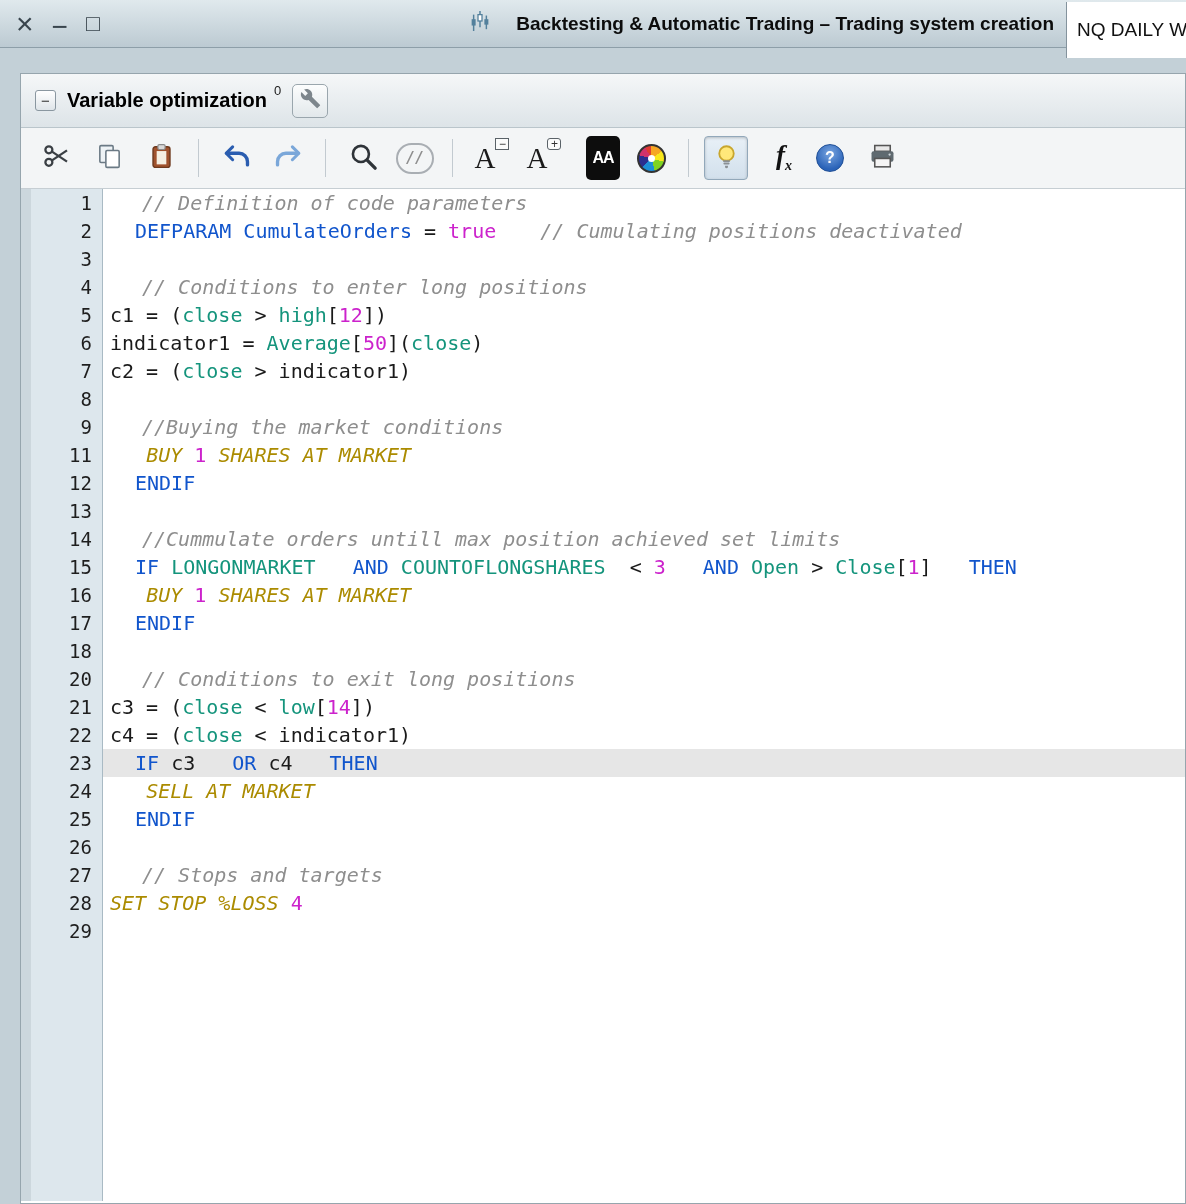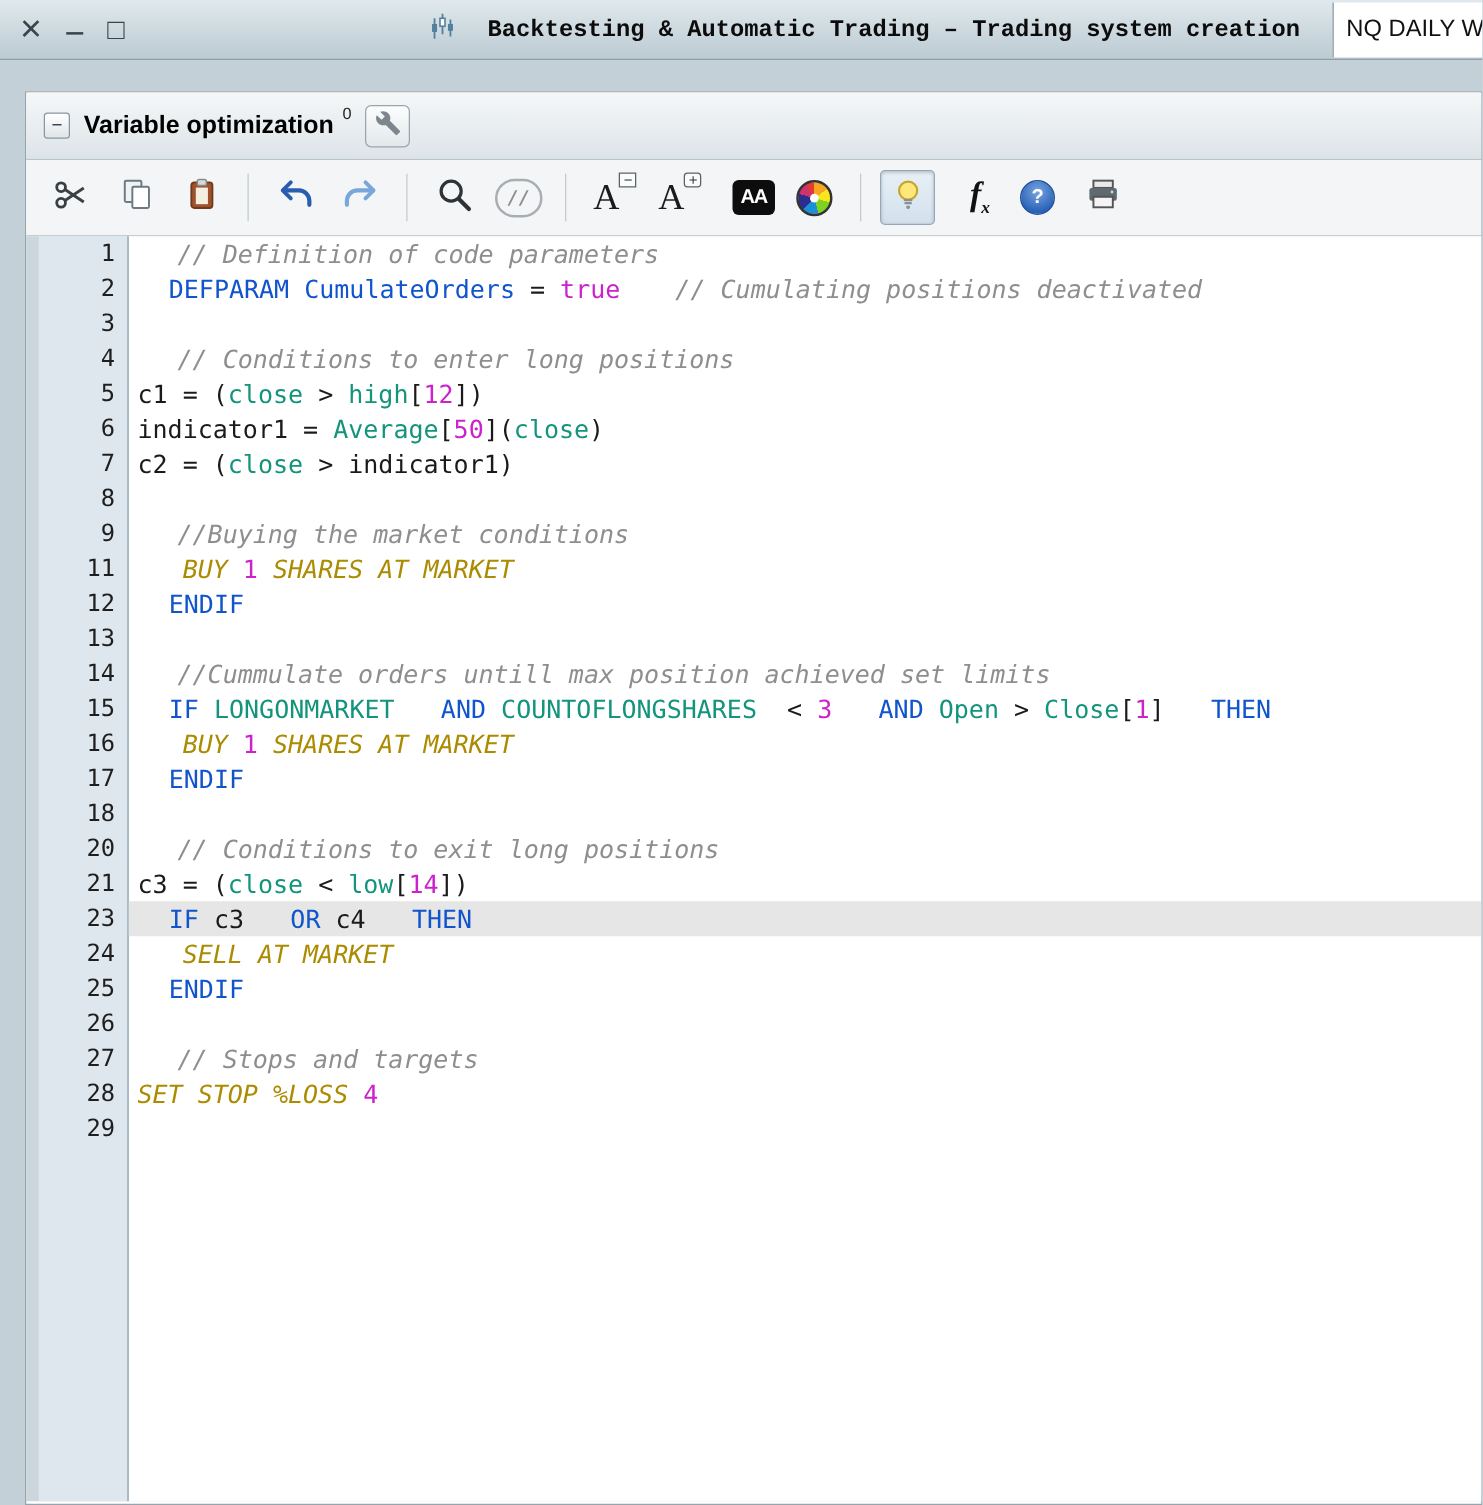--- a/index.html
+++ b/index.html
@@ -5,22 +5,22 @@
   * { margin:0; padding:0; box-sizing:border-box; }
   html,body { width:1186px; height:1204px; overflow:hidden; }
   body { background:#c3d0d7; font-family:"Liberation Sans", sans-serif; }
 
   
   .titlebar { height:48px; background:linear-gradient(#e0e9ed,#bccad2); border-bottom:1px solid #8d9ea8; display:flex; align-items:center; position:relative; }
   .win-controls { display:flex; gap:18px; padding-left:16px; width:120px; color:#39454d; align-items:center; }
   .win-controls .ctl-x { font-size:30px; line-height:1; font-weight:400; }
   .win-controls .ctl-min { font-size:28px; line-height:1; margin-top:6px; }
   .win-controls .ctl-max { font-size:23px; line-height:1; }
-  .title-center { flex:1; display:flex; align-items:center; justify-content:flex-end; gap:26px; font-weight:bold; font-size:19px; color:#0c0c0c; padding-right:26px; overflow:hidden; white-space:nowrap;font-family:Liberation Mono, monospace; }
-  .tab { flex:none; width:120px; height:44px; align-self:flex-start; margin-top:2px; background:#ffffff; border-left:1px solid #84939d; display:flex; align-items:center; padding-left:10px; font-size:19px; color:#111; white-space:nowrap; overflow:hidden; }
+  .title-center { flex:1; display:flex; align-items:center; justify-content:flex-end; gap:26px; font-weight:bold; font-size:19px; color:#0c0c0c; padding-right:12px; overflow:hidden; white-space:nowrap; }
+  .tab { flex:none; width:120px; height:56px; align-self:flex-start; margin-top:2px; background:#ffffff; border-left:1px solid #84939d; display:flex; align-items:center; padding-left:10px; font-size:19px; color:#111; white-space:nowrap; overflow:hidden; }
 
   .spacer { height:25px; }
 
   
   .panel { margin-left:20px; width:calc(100% - 20px); height:1131px; border:1px solid #96a5ad; background:#fff; }
 
   .panel-header { height:54px; background:linear-gradient(#f5f7f8,#dde4e8); border-bottom:1px solid #bac5cb; display:flex; align-items:center; gap:11px; padding:0 14px; }
   .collapse-btn { width:21px; height:21px; border:1px solid #8a97a0; background:linear-gradient(#ffffff,#dfe5e9); border-radius:3px; display:flex; align-items:center; justify-content:center; font-size:15px; color:#333; cursor:default; }
   .panel-title { font-weight:bold; font-size:20px; color:#000; }
   .panel-badge { font-size:13px; color:#222; align-self:flex-start; margin-top:9px; margin-left:-4px; }
@@ -28,21 +28,21 @@
 
   
   .toolbar { height:61px; background:#f3f5f6; border-bottom:1px solid #c6ced3; display:flex; align-items:center; padding:0 14px; gap:8px; }
   .tool-btn { min-width:44px; height:44px; display:flex; align-items:center; justify-content:center; border-radius:4px; border:1px solid transparent; }
   .tool-btn.active { background:linear-gradient(#e8f0f7,#d2e0ec); border:1px solid #92a8ba; box-shadow:inset 0 1px 3px rgba(0,0,0,.22); }
   .tb-divider { width:1px; height:38px; background:#c2cad0; margin:0 7px; }
   .bubble { width:38px; height:31px; border:2px solid #a9aeb3; border-radius:16px; display:flex; align-items:center; justify-content:center; color:#8e8e8e; font-style:italic; font-weight:bold; font-size:15px; font-family:"DejaVu Sans Mono", monospace; }
   .font-btn { position:relative; font-family:"Liberation Serif", serif; font-size:29px; color:#1a1a1a; line-height:1; padding-right:10px; }
   .font-badge { position:absolute; top:-6px; right:-4px; font-size:12px; font-family:"Liberation Sans", sans-serif; border:1.5px solid #5a6268; background:#fafbfb; min-width:14px; height:12px; line-height:10px; text-align:center; color:#333; }
   .font-badge.plus { border-radius:3px; }
-  .aa-btn { background:#0d0d0d; color:#fff; border-radius:5px; width:34px; height:28px; display:flex; align-items:center; justify-content:center; font-weight:bold; font-size:16px; letter-spacing:-1px;margin-left:13px; }
+  .aa-btn { background:#0d0d0d; color:#fff; border-radius:5px; width:34px; height:44px; display:flex; align-items:center; justify-content:center; font-weight:bold; font-size:16px; letter-spacing:-1px;margin-left:13px; }
   .wheel { width:29px; height:29px; border-radius:50%; border:2px solid #333;
     background:conic-gradient(#f6a623 0 55deg,#f8e71c 55deg 105deg,#7ed321 105deg 165deg,#1c8fd6 165deg 225deg,#2a2f8f 225deg 285deg,#d0336b 285deg 330deg,#e03c31 330deg 360deg);
     position:relative; }
   .wheel::after { content:""; position:absolute; inset:9px; background:#fff; border-radius:50%; }
   .fx { font-family:"Liberation Serif", serif; font-style:italic; font-weight:bold; font-size:27px; color:#111; line-height:1;margin-left:12px; }
   .fx sub { font-size:14px; }
   .help { width:28px; height:28px; border-radius:50%; background:radial-gradient(circle at 50% 32%, #79a5e0, #2a63b8 72%); color:#fff; font-weight:bold; font-size:16px; display:flex; align-items:center; justify-content:center; border:1px solid #1f4f96; }
   .redo-svg { transform:scaleX(-1); }
 
   
@@ -299,20 +299,24 @@
           <span class="code"></span>
         </div>
         <div class="line">
           <span class="gutter">20</span>
           <span class="code"><span class="tok-comment">// Conditions to exit long positions</span></span>
         </div>
         <div class="line">
           <span class="gutter">21</span>
           <span class="code"><span class="tok-pl">c3 = (</span><span class="tok-fn">close</span><span class="tok-pl"> &lt; </span><span class="tok-fn">low</span><span class="tok-pl">[</span><span class="tok-num">14</span><span class="tok-pl">])</span></span>
         </div>
+        <div class="line">
+          <span class="gutter">22</span>
+          <span class="code"><span class="tok-pl">c4 = (</span><span class="tok-fn">close</span><span class="tok-pl"> &lt; indicator1)</span></span>
+        </div>
         <div class="line hl">
           <span class="gutter">23</span>
           <span class="code"><span class="tok-kw">IF</span><span class="tok-pl"> c3 </span><span class="tok-kw">OR</span><span class="tok-pl"> c4 </span><span class="tok-kw">THEN</span></span>
         </div>
         <div class="line">
           <span class="gutter">24</span>
           <span class="code"><span class="tok-pl">   </span><span class="tok-trade">SELL AT MARKET</span></span>
         </div>
         <div class="line">
           <span class="gutter">25</span>

